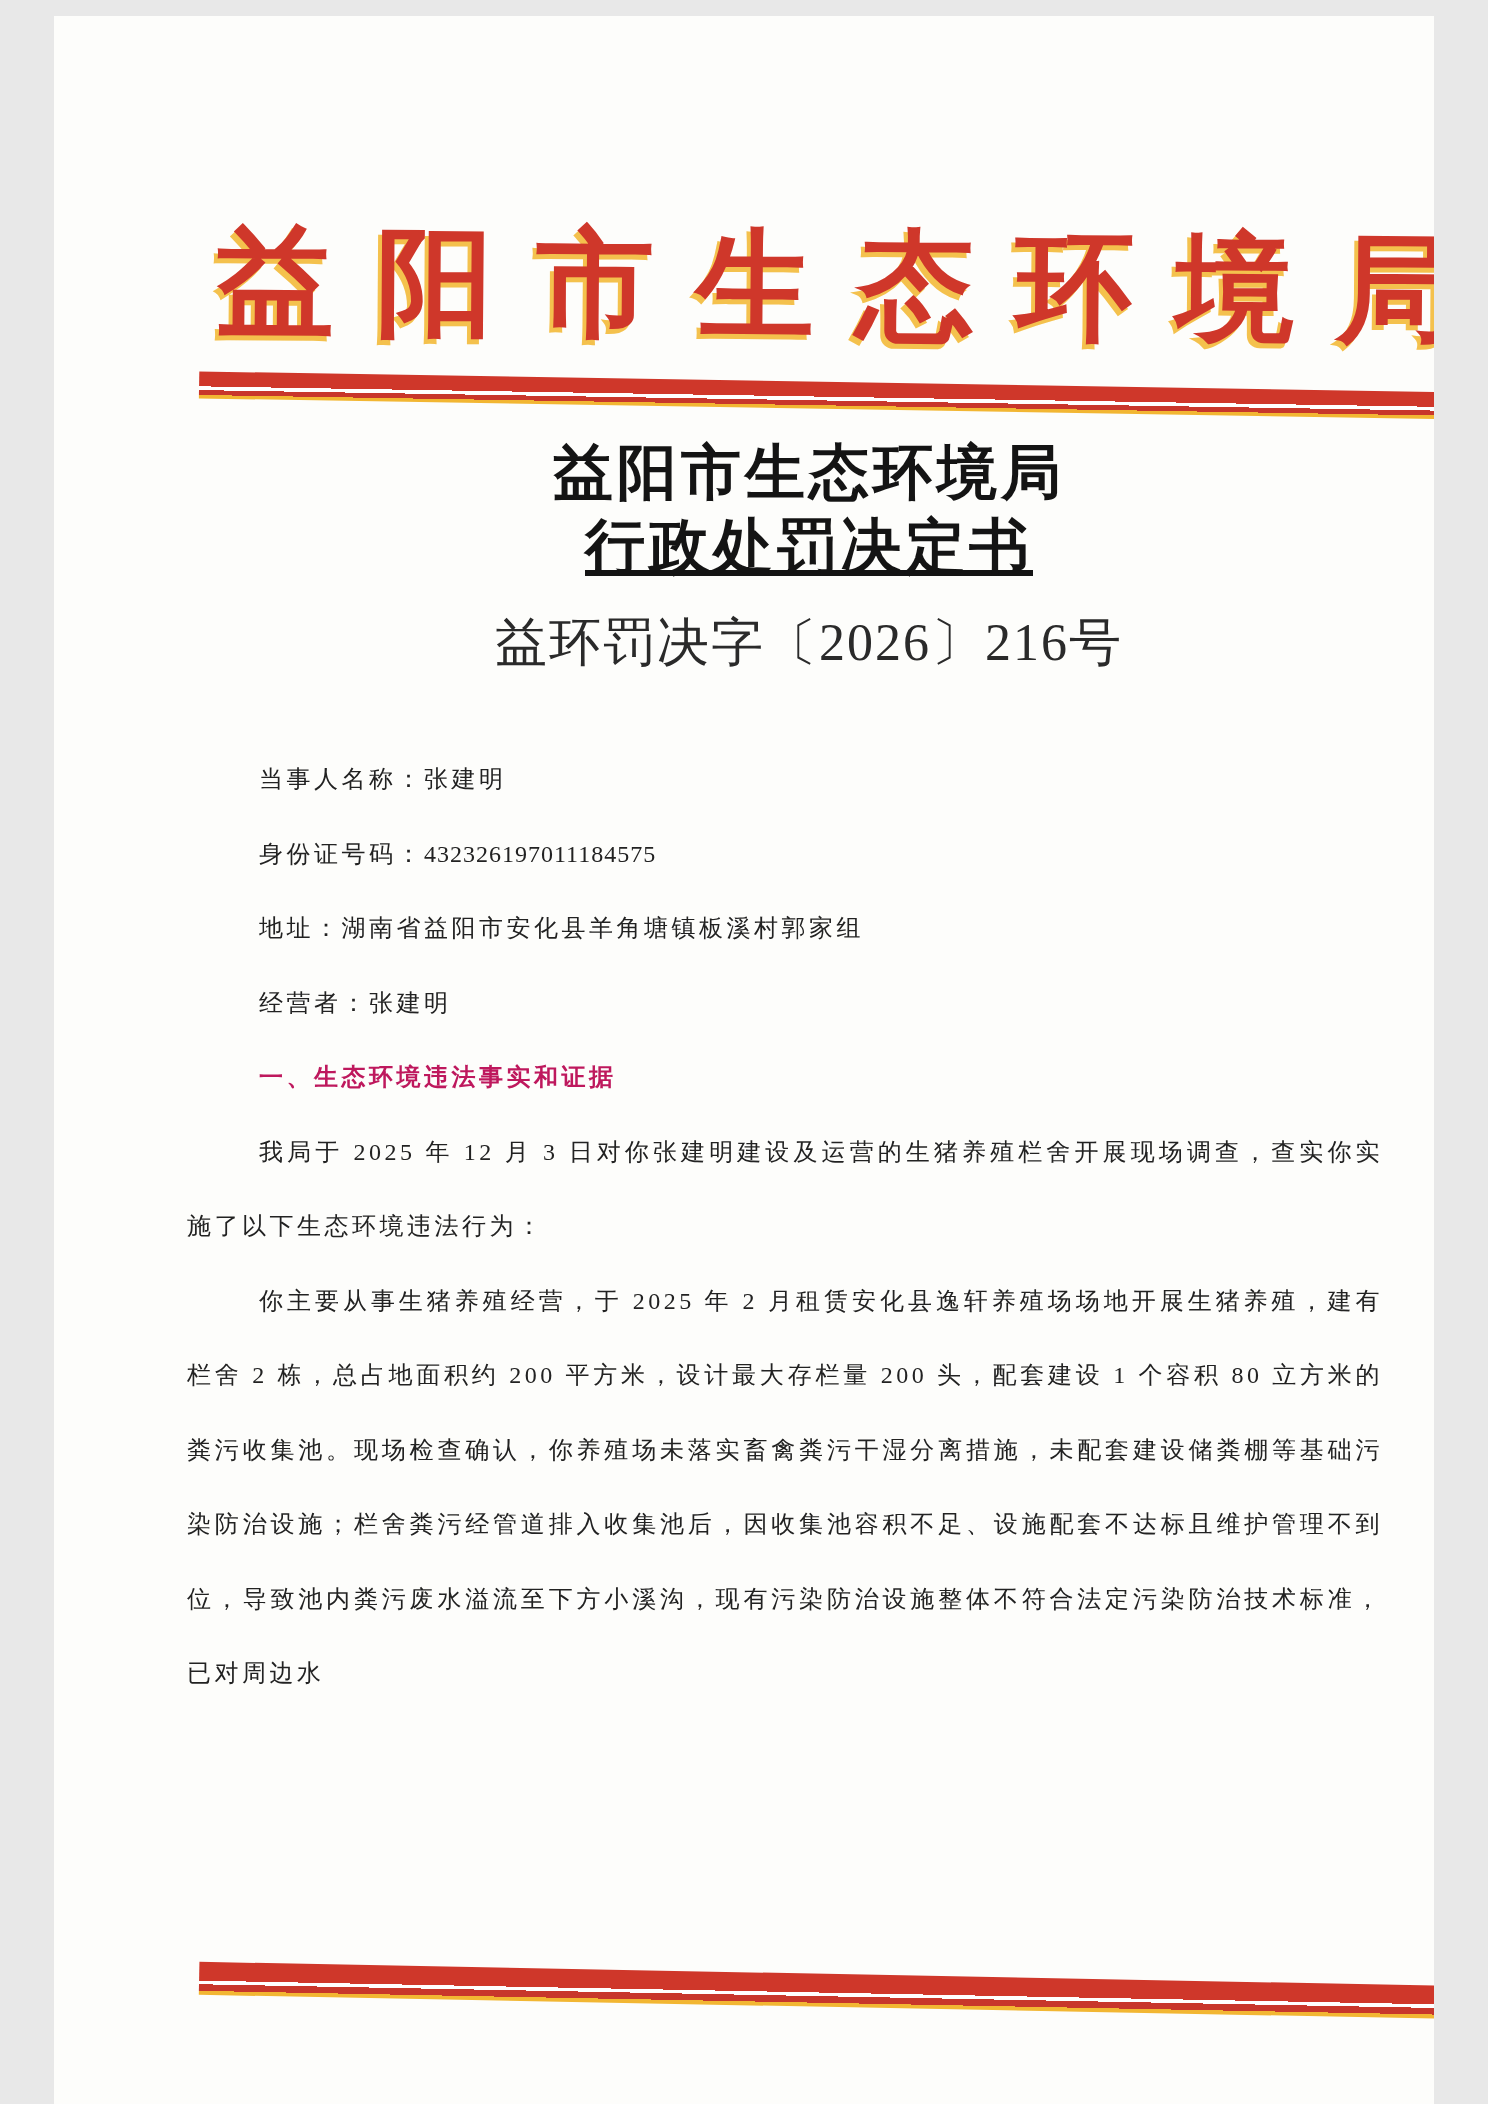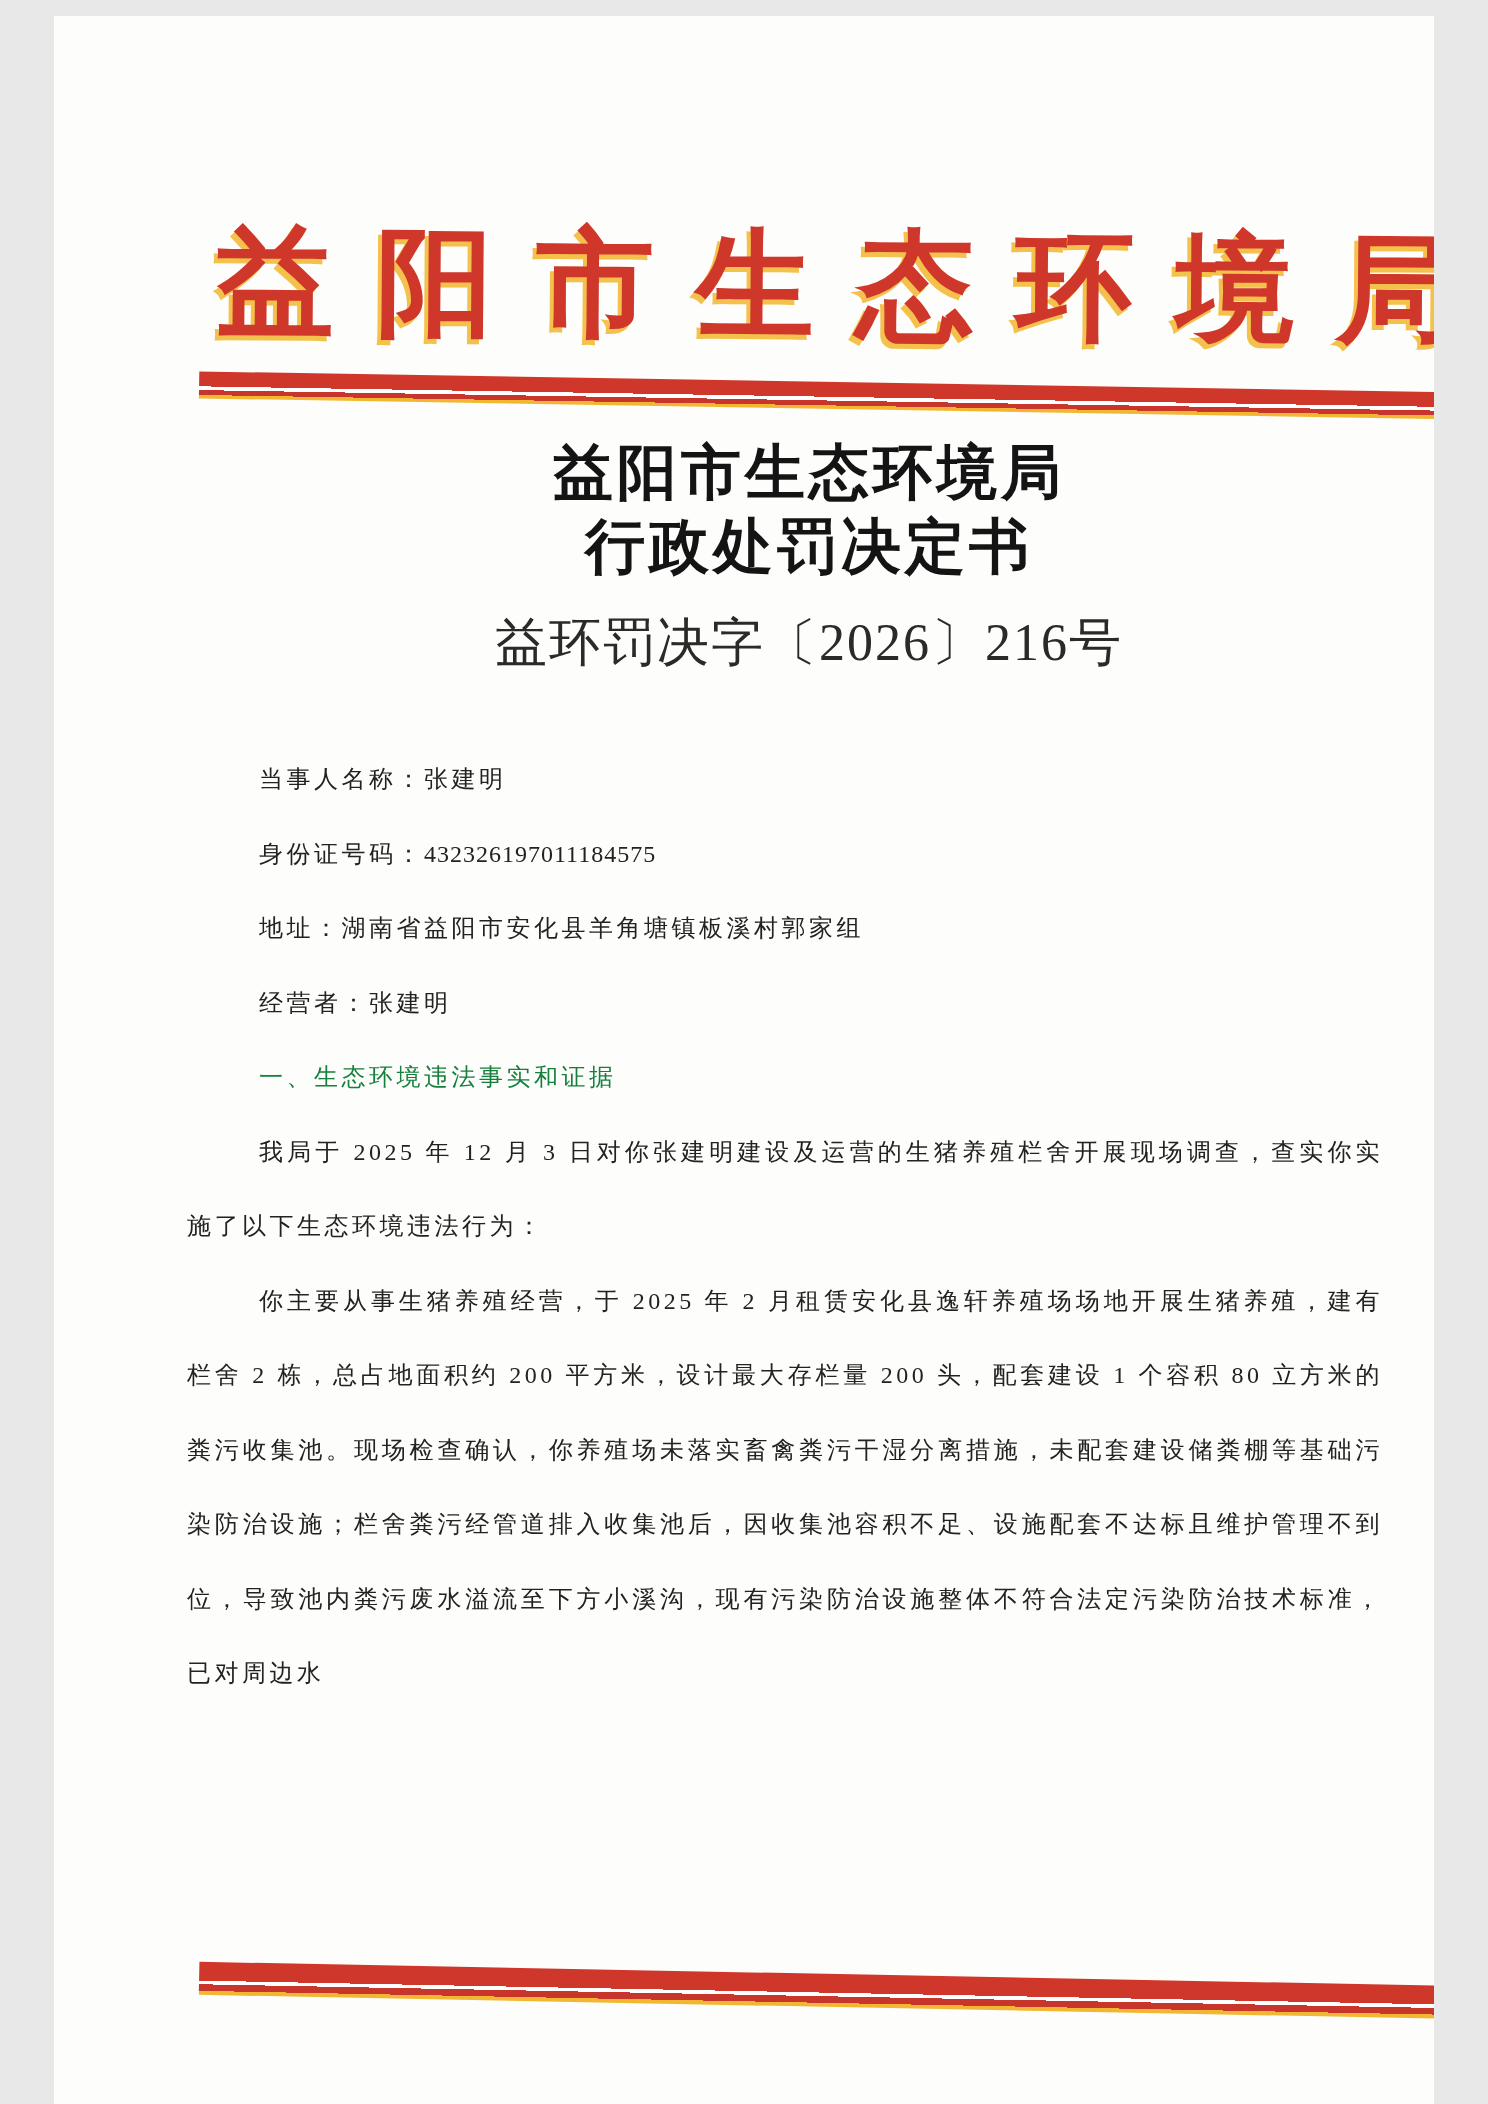--- a/index.html
+++ b/index.html
@@ -69,21 +69,21 @@
     width: 1270px;
     text-align: center;
     font-weight: 700;
     font-size: 60px;
     line-height: 74px;
     letter-spacing: 4px;
     color: #141414;
     white-space: nowrap;
   }
   .doc-title.line1 { top: 420px; }
-  .doc-title.line2 { top: 494px; }
+  .doc-title.line2 { top: 494px; text-decoration: underline; }
   .doc-number {
     position: absolute;
     top: 592px;
     left: 120px;
     width: 1270px;
     text-align: center;
     font-size: 52px;
     letter-spacing: 2px;
     color: #2a2a2a;
     white-space: nowrap;
@@ -105,21 +105,21 @@
     text-indent: 72px;
   }
   .operator-line { position: relative; }
   .phone-part {
     position: absolute;
     left: 672px;
     top: 0;
     text-indent: 0;
     white-space: nowrap;
   }
-  .section-heading { font-weight: 400; color: #15803d; }
+  .section-heading { font-weight: 700; color: #be185d; }
   .digits { letter-spacing: 1px; }
 </style>
 </head>
 <body>
 
 <div class="page">
 
   <div class="brand">益阳市生态环境局</div>
 
   <div class="rule rule-top"></div>

